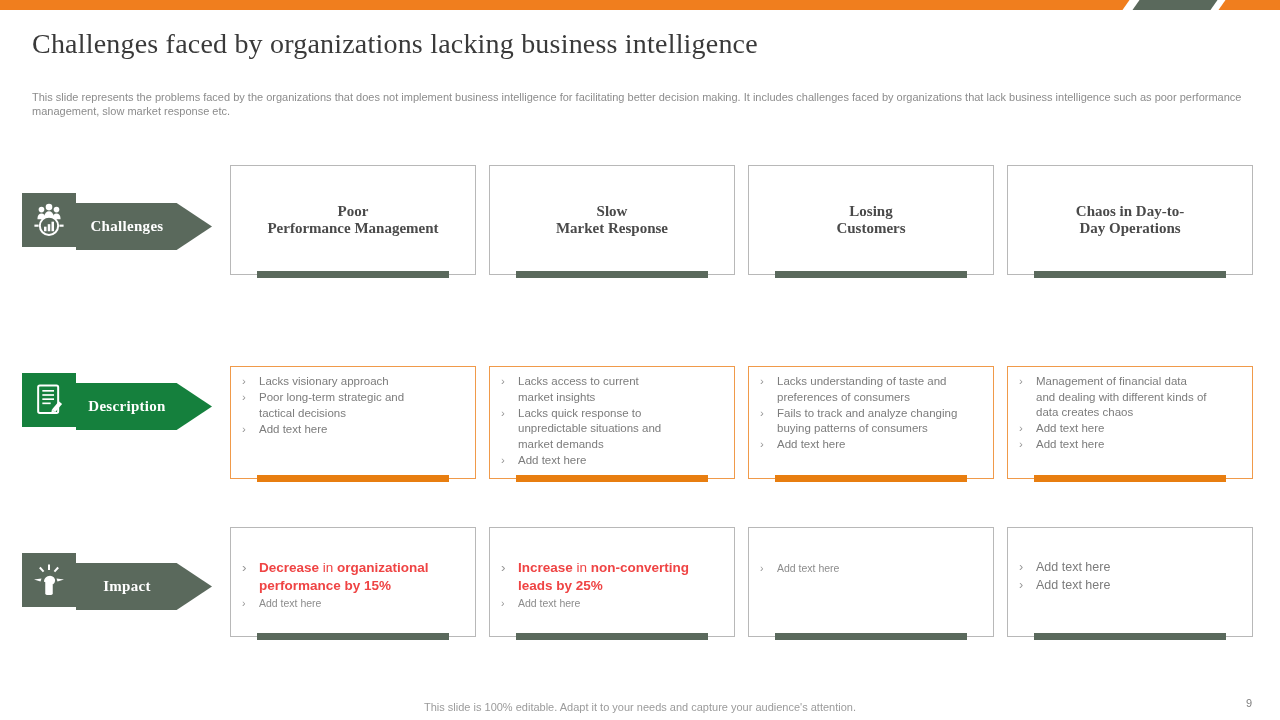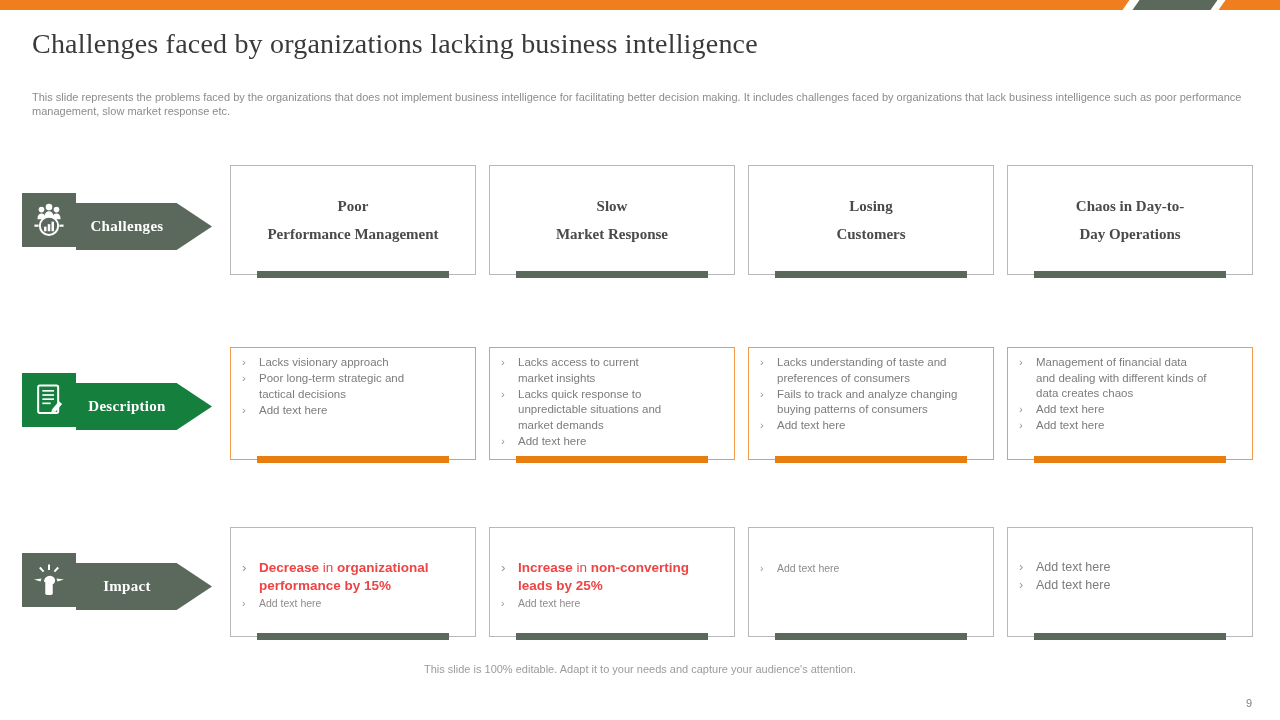--- a/index.html
+++ b/index.html
@@ -43,39 +43,39 @@
   .gray-border { border:1px solid #B8B8B8; }
   .orange-border { border:1px solid #F09A4A; }
 
   .underbar { position:absolute; bottom:-4px; left:50%; transform:translateX(-50%); width:192px; height:7px; }
   .underbar.green { background:#5A695C; }
   .underbar.orange { background:#E87E10; }
 
   .challenge-box { height:110px; display:flex; align-items:center; justify-content:center; }
   .challenge-title {
     font-family:"Liberation Serif", serif; font-weight:bold; font-size:15px;
-    line-height:28px; color:#4A4A4A; text-align:center; white-space:pre-line;
+    line-height:17px; color:#4A4A4A; text-align:center; white-space:pre-line;
   }
 
   .desc-box { height:113px; padding:7px 8px 0 4px; }
   .box ul { list-style:none; }
   .box li {
     position:relative; padding-left:24px; font-size:11.5px; line-height:15.5px;
     color:#7C7C7C; white-space:pre-line; margin-bottom:0.5px;
   }
   .box li::before { content:"\203A"; position:absolute; left:7px; top:0; color:#969696; }
 
   .impact-box { height:110px; padding:31px 8px 0 4px; }
   .impact-box li.b-emphasis { font-size:13.5px; line-height:17.5px; color:#ef4444; }
   .impact-box li.b-emphasis .seg-bold { font-weight:bold; }
   .impact-box li.b-small { font-size:10.5px; line-height:14px; color:#8C8C8C; margin-top:2px; }
   .impact-box li.b-normal { font-size:12.5px; line-height:17px; color:#7C7C7C; }
 
   .footer-note {
-    position:absolute; left:0; width:1280px; top:663px; text-align:center;
+    position:absolute; left:0; width:1280px; top:701px; text-align:center;
     font-size:11px; color:#9B9B9B;
   }
   .page-number { position:absolute; right:28px; top:697px; font-size:11px; color:#7F7F7F; }
 </style>
 </head>
 <body>
 
 <div class="slide">
 
   <div class="topbar">
@@ -154,21 +154,21 @@
 Customers</div>
       <div class="underbar green"></div>
     </div>
     <div class="box challenge-box gray-border">
       <div class="challenge-title">Chaos in Day-to-
 Day Operations</div>
       <div class="underbar green"></div>
     </div>
   </div>
 
-  <div class="boxes" style="top:347px">
+  <div class="boxes" style="top:366px">
     <div class="box desc-box orange-border">
       <ul>
         <li>Lacks visionary approach</li>
         <li>Poor long-term strategic and
 tactical decisions</li>
         <li>Add text here</li>
       </ul>
       <div class="underbar orange"></div>
     </div>
     <div class="box desc-box orange-border">

